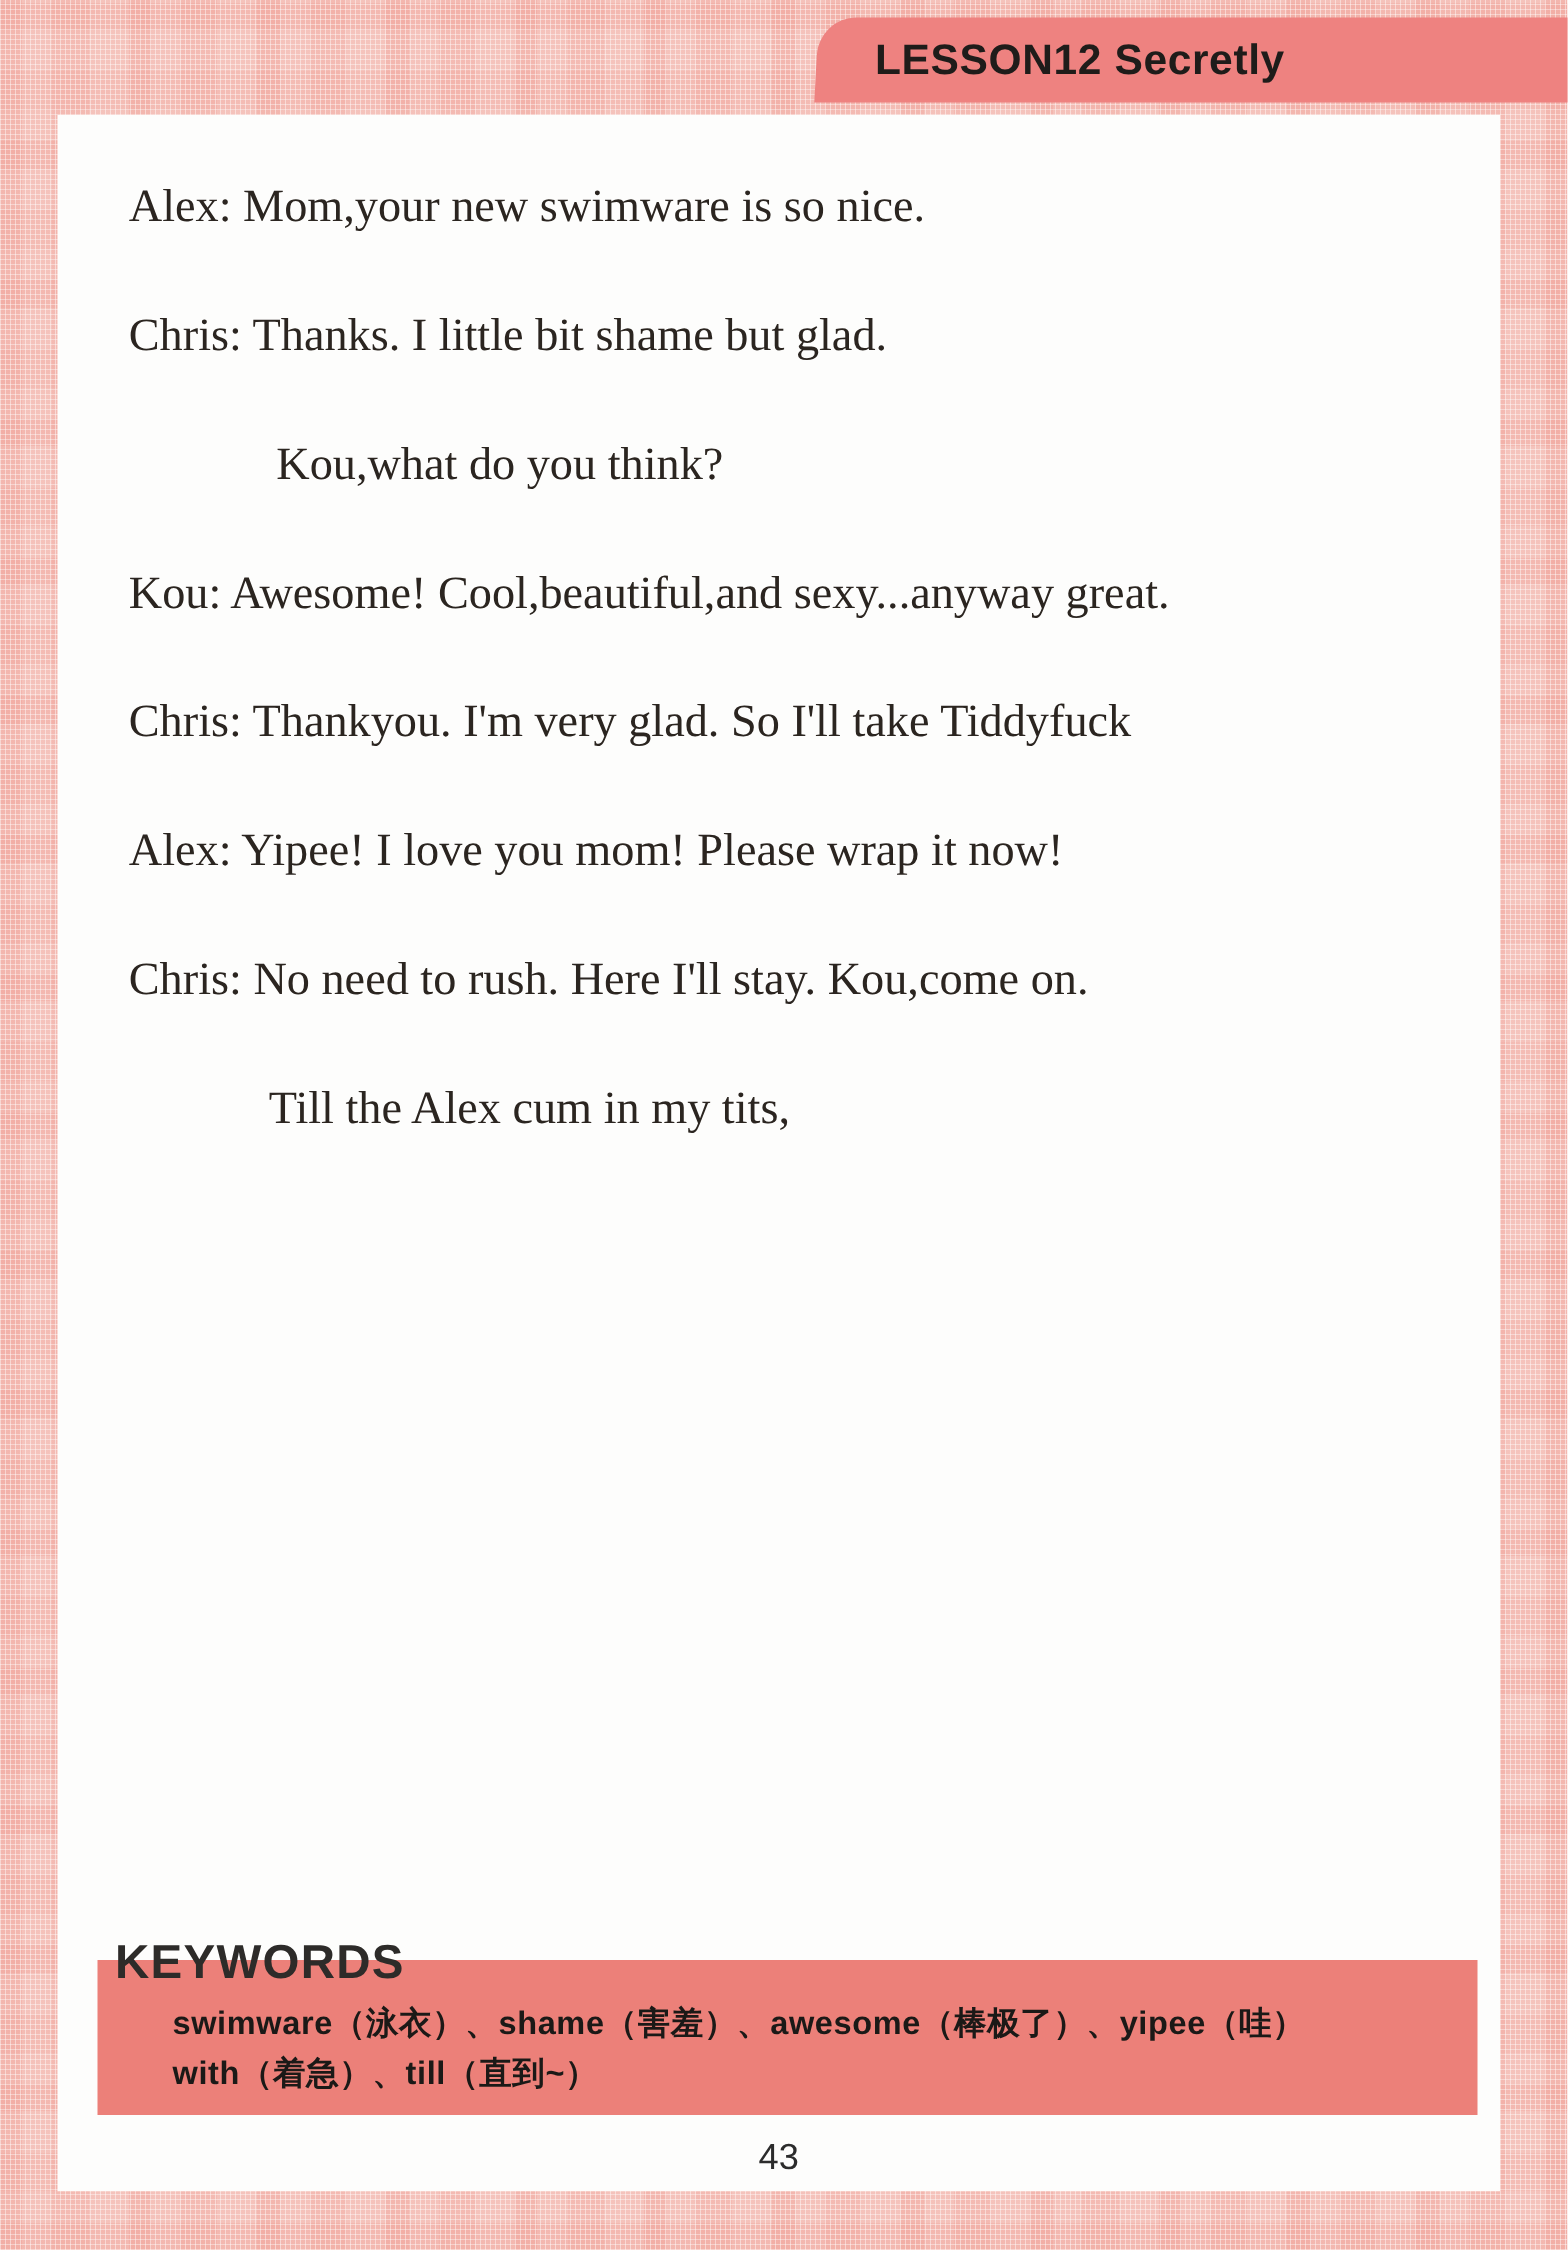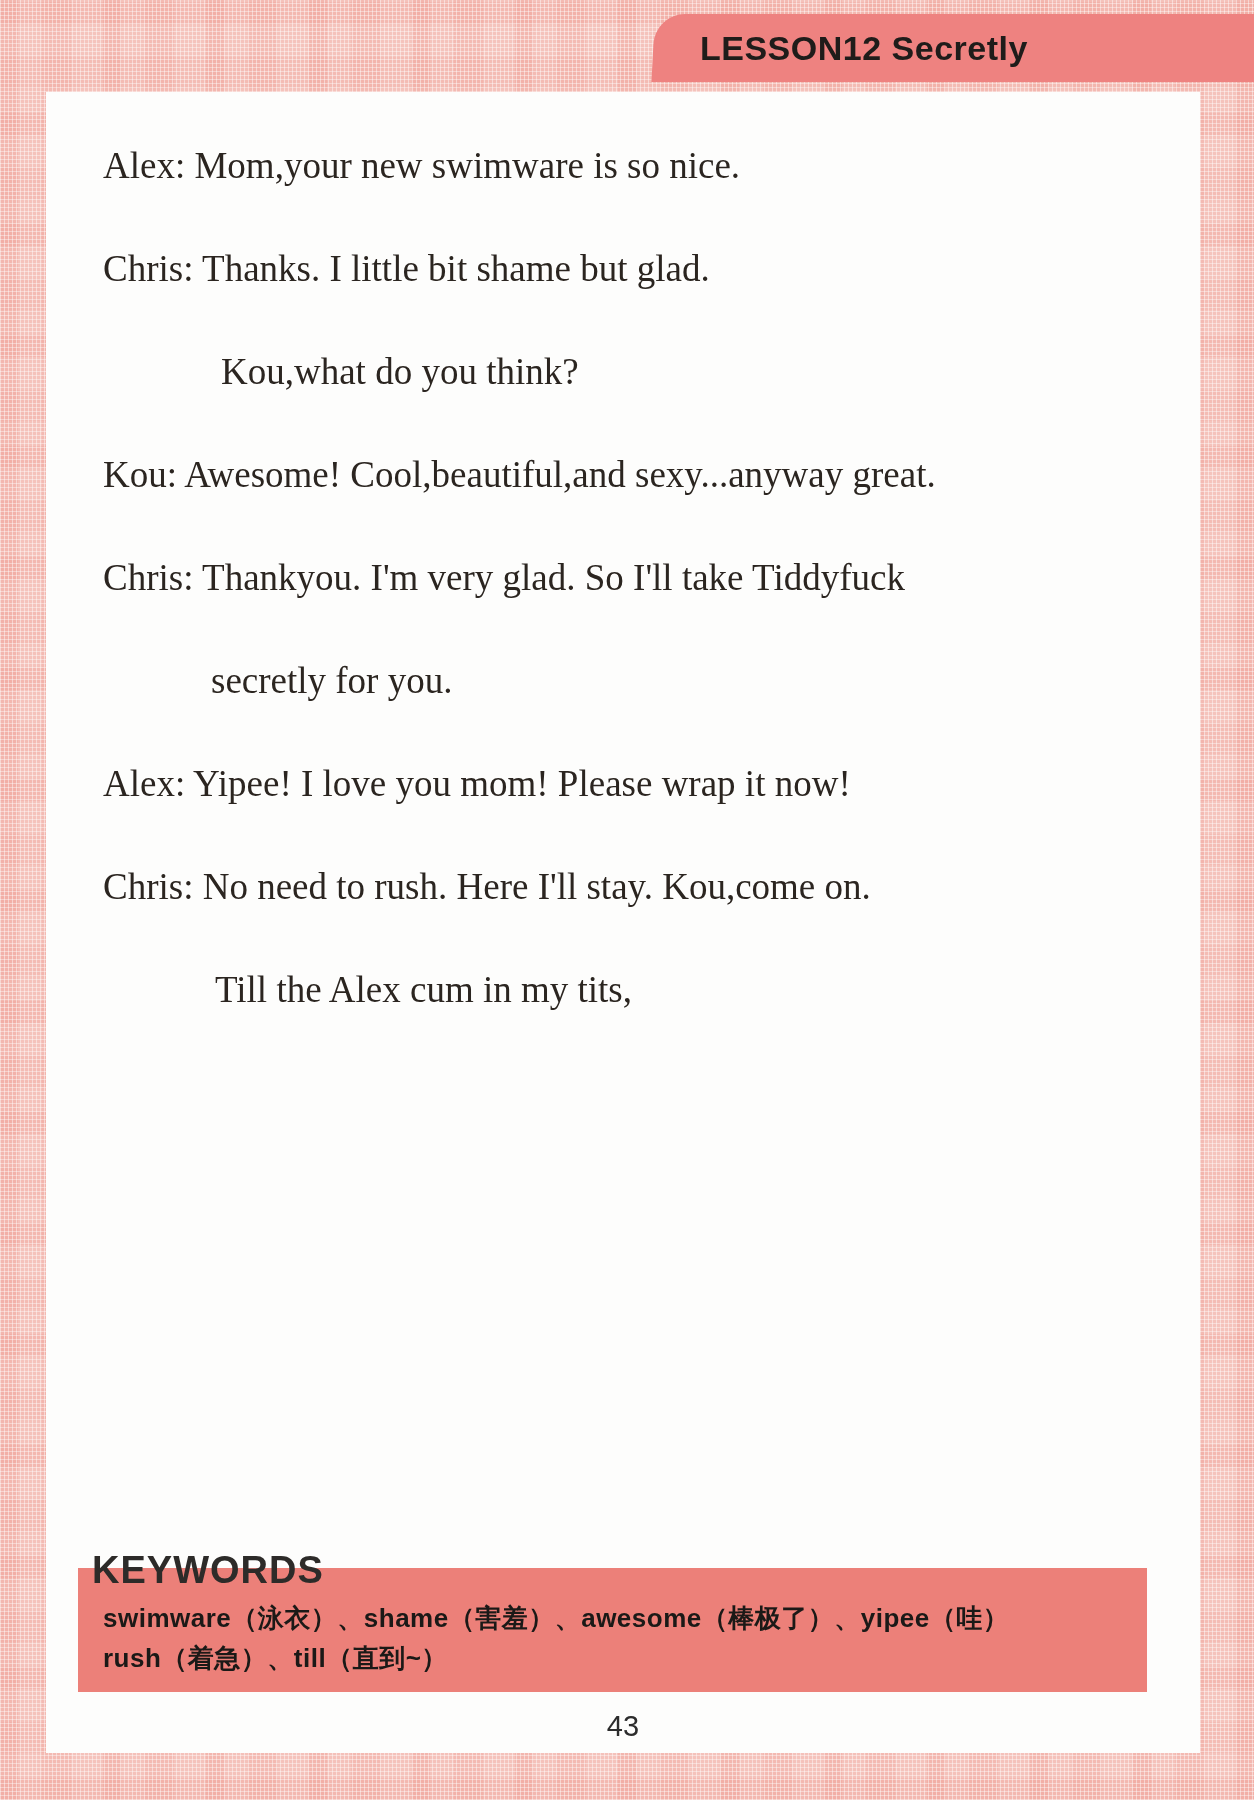--- a/index.html
+++ b/index.html
@@ -49,21 +49,21 @@
   .ind-c{padding-left:169px;}
   .ind-d{padding-left:180px;}
   
   .kw-heading{
     position:absolute;left:46px;top:1459px;z-index:2;
     font-size:38px;font-weight:bold;letter-spacing:1px;color:#2d2b29;
     line-height:1;
   }
   .kw-bar{
     position:absolute;left:32px;top:1476px;width:1069px;height:124px;
-    background:#ec8079;z-index:1;
+    background:#ec8079;z-index:1;padding-left:35px;
   }
   .kw-text{
     padding:30px 20px 0 25px;
     font-size:26px;font-weight:bold;line-height:40px;letter-spacing:0.5px;
     color:#1b1917;white-space:nowrap;
   }
   .kw-line{display:block;}
   .page-num{
     position:absolute;left:0;top:1620px;width:100%;text-align:center;
     font-size:29px;color:#2c2c2c;line-height:1;
@@ -75,32 +75,31 @@
 <div class="linen-bg"></div>
 
 <div class="page">
 
   <div class="dialogue">
     <div class="dline ind-speaker">Alex: Mom,your new swimware is so nice.</div>
     <div class="dline ind-speaker">Chris: Thanks. I little bit shame but glad.</div>
     <div class="dline ind-a">Kou,what do you think?</div>
     <div class="dline ind-speaker">Kou: Awesome! Cool,beautiful,and sexy...anyway great.</div>
     <div class="dline ind-speaker">Chris: Thankyou. I'm very glad. So I'll take Tiddyfuck</div>
-    <div class="dline ind-b">secretly for you.</div>
     <div class="dline ind-speaker">Alex: Yipee! I love you mom! Please wrap it now!</div>
     <div class="dline ind-speaker">Chris: No need to rush. Here I'll stay. Kou,come on.</div>
     <div class="dline ind-c">Till the Alex cum in my tits,</div>
   </div>
 
   <div class="kw-heading">KEYWORDS</div>
 
   <div class="kw-bar">
     <div class="kw-text">
       <span class="kw-line">swimware（泳衣）、shame（害羞）、awesome（棒极了）、yipee（哇）</span>
-      <span class="kw-line">rush（着急）、till（直到~）</span>
+      <span class="kw-line">with（着急）、till（直到~）</span>
     </div>
   </div>
 
   <div class="page-num">43</div>
 </div>
 
 <div class="tab">
   <div class="tab-bg"></div>
   <span class="tab-label">LESSON12 Secretly</span>
 </div>

